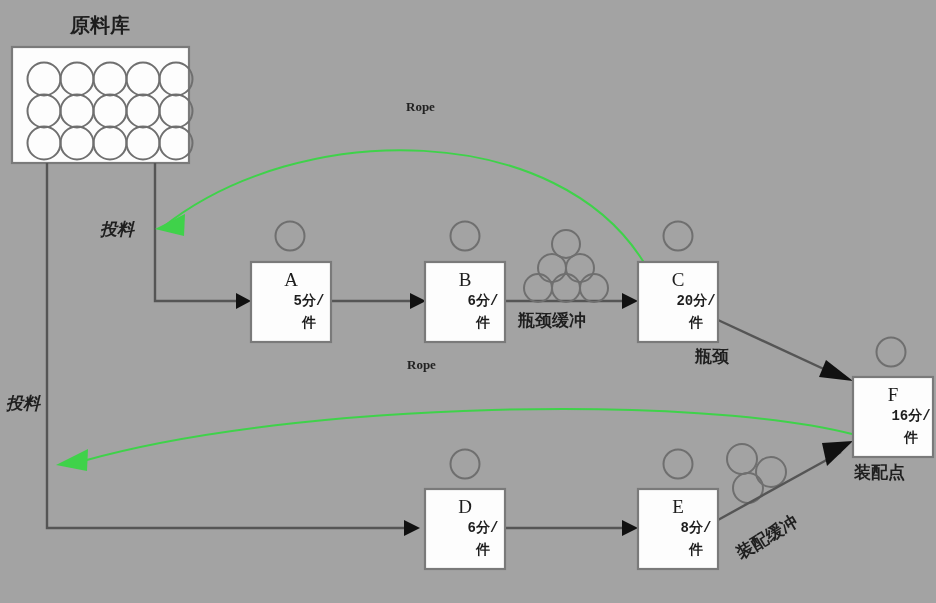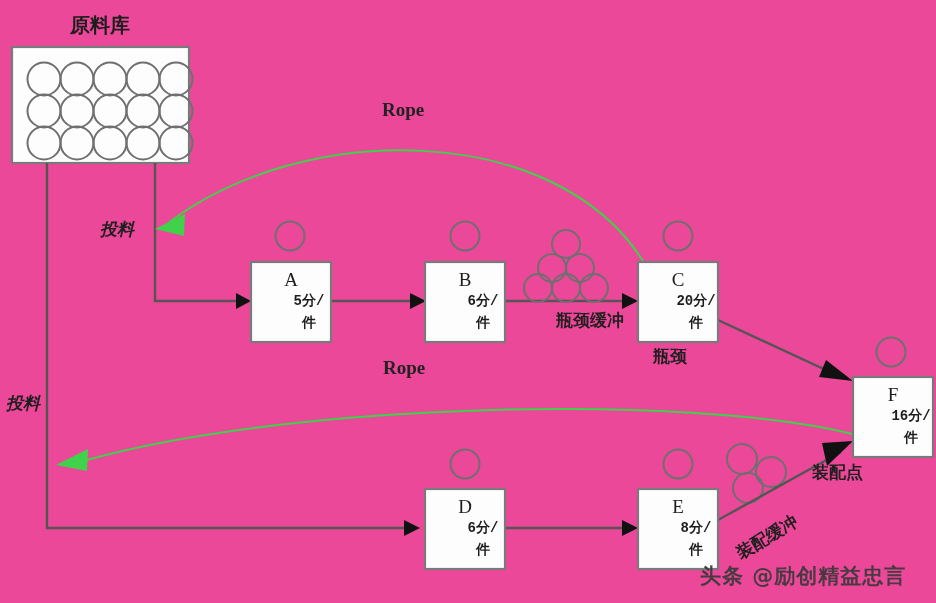--- a/index.html
+++ b/index.html
@@ -4,21 +4,21 @@
 <style>
   html, body {
     margin: 0;
     padding: 0;
     background: #ffffff;
   }
   #stage {
     position: relative;
     width: 936px;
     height: 603px;
-    background: #ec4899;
+    background: #a3a3a3;
     overflow: hidden;
     font-family: "Liberation Serif", serif;
   }
   #svg-layer {
     position: absolute;
     left: 0;
     top: 0;
     width: 936px;
     height: 603px;
   }
@@ -39,43 +39,44 @@
   }
   .station-rate {
     font-family: Liberation Mono, monospace;
     font-weight: 600;
     font-size: 14px;
     line-height: 22px;
     padding-left: 36px;
   }
   .rope-label {
     font-family: "Liberation Serif", serif;
-    font-size: 19px;
+    font-size: 13px;
     font-weight: 600;
     color: #222;
+    margin-left: 24px;
   }
   .feed-label {
     font-family: "DejaVu Sans", sans-serif;
     font-size: 17px;
     font-weight: 600;
     color: #1f1f1f;
     font-style: italic;
   }
   .buffer-label {
     font-family: "DejaVu Sans", sans-serif;
     font-size: 17px;
     font-weight: 600;
     color: #1f1f1f;
-    margin-left: 38px;
   }
   .under-label {
     font-family: "DejaVu Sans", sans-serif;
     font-size: 17px;
     font-weight: 600;
     color: #1f1f1f;
+    margin-left: 42px;
   }
   .wh-title {
     font-family: "DejaVu Sans", sans-serif;
     font-size: 20px;
     font-weight: 600;
     color: #1d1d1d;
   }
   .rot-label {
     font-family: "DejaVu Sans", sans-serif;
     font-size: 17px;
@@ -261,15 +262,14 @@
   <div class="station-label" style="left:638px; top:497px; width:80px;">
     <div class="station-id">E</div>
     <div class="station-rate">8分/件</div>
   </div>
 
   <div class="station-label" style="left:853px; top:385px; width:80px;">
     <div class="station-id">F</div>
     <div class="station-rate">16分/件</div>
   </div>
 
-  <div class="watermark" style="left:700px; top:562px;">头条 @励创精益忠言</div>
 
 </div>
 
 </body></html>

